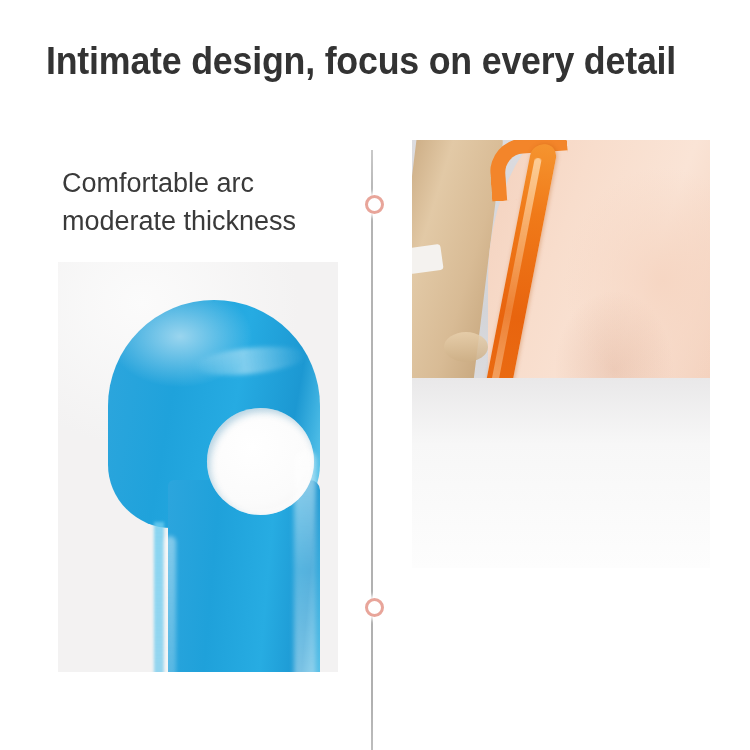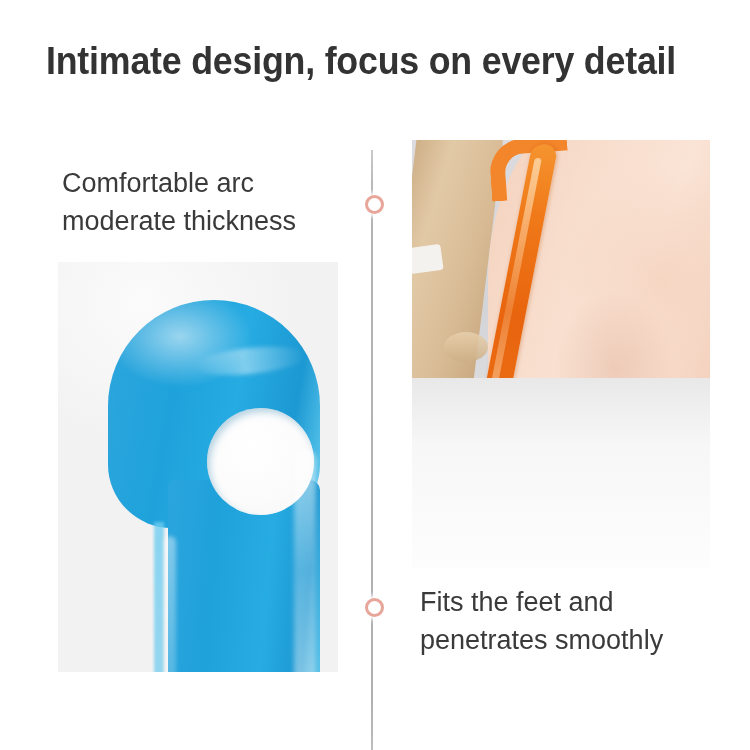--- a/index.html
+++ b/index.html
@@ -400,16 +400,14 @@
 
       <div class="shoe-upper"></div>
       <div class="shoe-topline"></div>
       <div class="shoe-sole"></div>
 
     </div>
 
     <div class="pr-floor"></div>
   </div>
 
-  <div class="caption caption-right">Fits the feet and
-penetrates smoothly</div>
 
 </div>
 
 </body></html>

